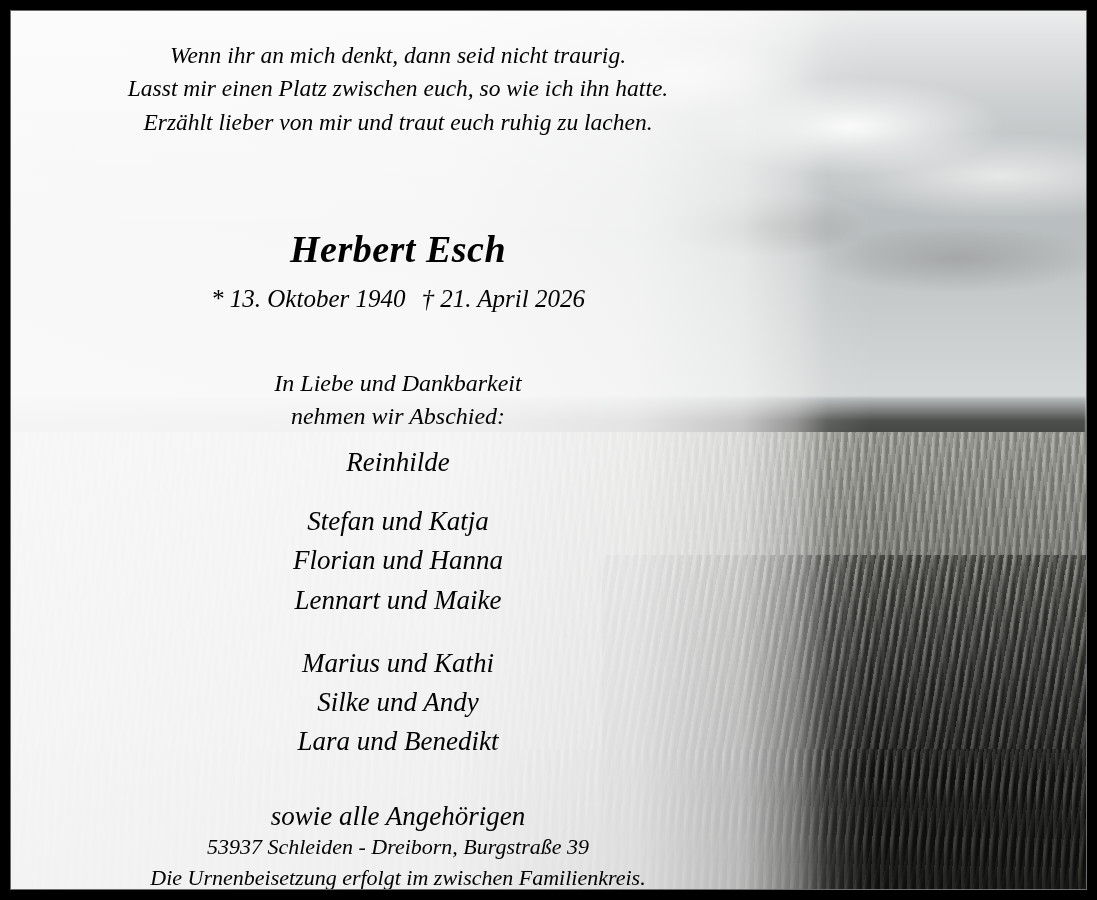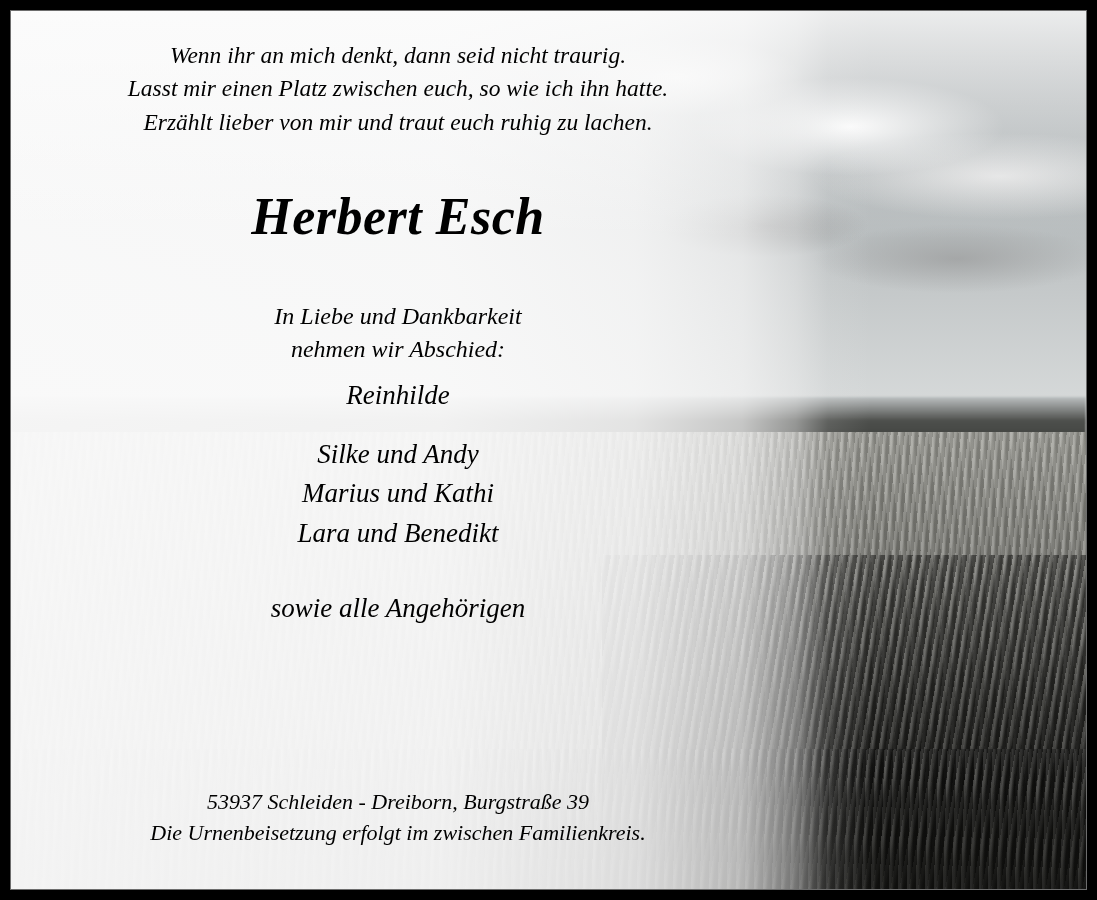--- a/index.html
+++ b/index.html
@@ -141,23 +141,23 @@
     font-style: italic;
     font-size: 23.5px;
     line-height: 1.42;
     margin-top: 6px;
   }
   .verse div { white-space: nowrap; }
 
   .name {
     font-style: italic;
     font-weight: bold;
-    font-size: 52px;
+    font-size: 38px;
     letter-spacing: 0.5px;
-    margin-top: 48px;
+    margin-top: 88px;
   }
 
   .dates {
     font-style: italic;
     font-size: 25px;
     margin-top: 14px;
   }
   .dates .sep { display: inline-block; width: 16px; }
 
   .farewell {
@@ -215,32 +215,40 @@
     <div class="content">
 
       <div class="verse">
         <div>Wenn ihr an mich denkt, dann seid nicht traurig.</div>
         <div>Lasst mir einen Platz zwischen euch, so wie ich ihn hatte.</div>
         <div>Erzählt lieber von mir und traut euch ruhig zu lachen.</div>
       </div>
 
       <div class="name">Herbert Esch</div>
 
+      <div class="dates">
+        <span>* 13. Oktober 1940</span><span class="sep"></span><span>† 21. April 2026</span>
+      </div>
 
       <div class="farewell">
         <div>In Liebe und Dankbarkeit</div>
         <div>nehmen wir Abschied:</div>
       </div>
 
       <div class="widow">Reinhilde</div>
 
-
       <div class="group">
+        <div>Stefan und Katja</div>
+        <div>Florian und Hanna</div>
+        <div>Lennart und Maike</div>
+      </div>
+
+      <div class="group">
+        <div>Marius und Kathi</div>
         <div>Silke und Andy</div>
-        <div>Marius und Kathi</div>
         <div>Lara und Benedikt</div>
       </div>
 
       <div class="relatives">sowie alle Angehörigen</div>
 
       <div class="spacer"></div>
 
       <div class="address">
         <div>53937 Schleiden - Dreiborn, Burgstraße 39</div>
         <div>Die Urnenbeisetzung erfolgt im zwischen Familienkreis.</div>

